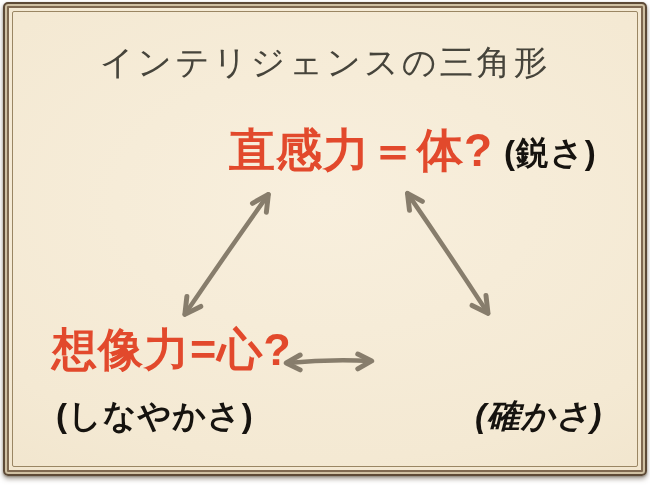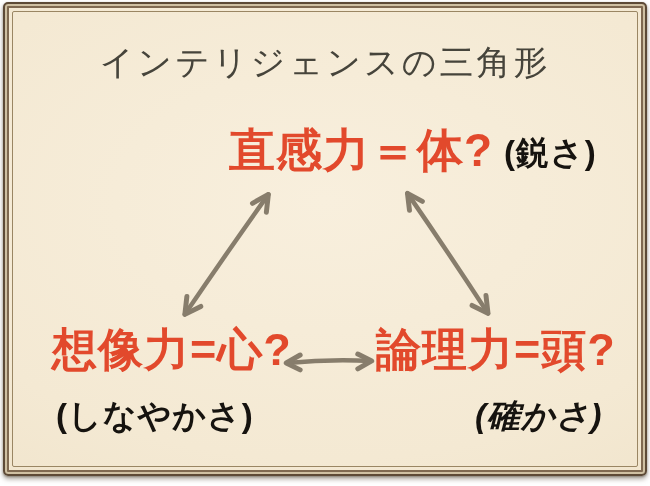--- a/index.html
+++ b/index.html
@@ -131,16 +131,15 @@
     </svg>
 
     <div class="node node-top">
       <span class="red-label">直感力＝体?</span>
       <span class="annotation">(鋭さ)</span>
     </div>
 
     <div class="node node-left-ann annotation">(しなやかさ)</div>
     <div class="node node-left-label red-label">想像力=心?</div>
 
-    <div class="node node-right-label red-label">論理力=頭?</div>
     <div class="node node-right-ann annotation">(確かさ)</div>
   </div>
 </div>
 
 </body></html>

